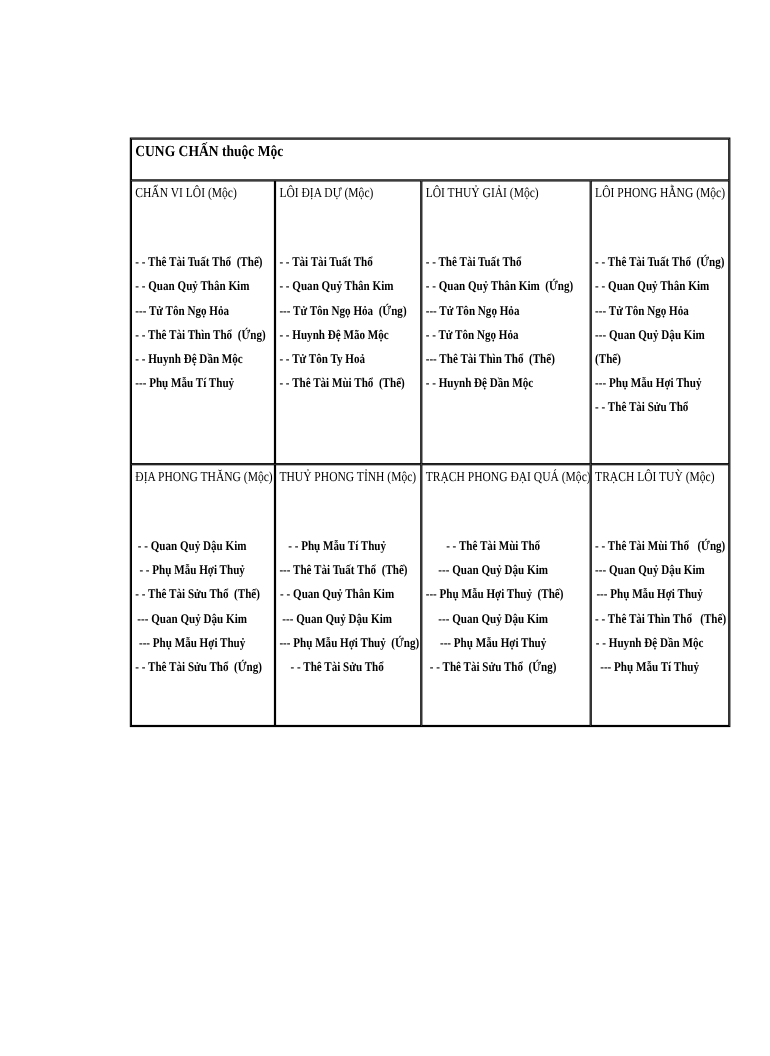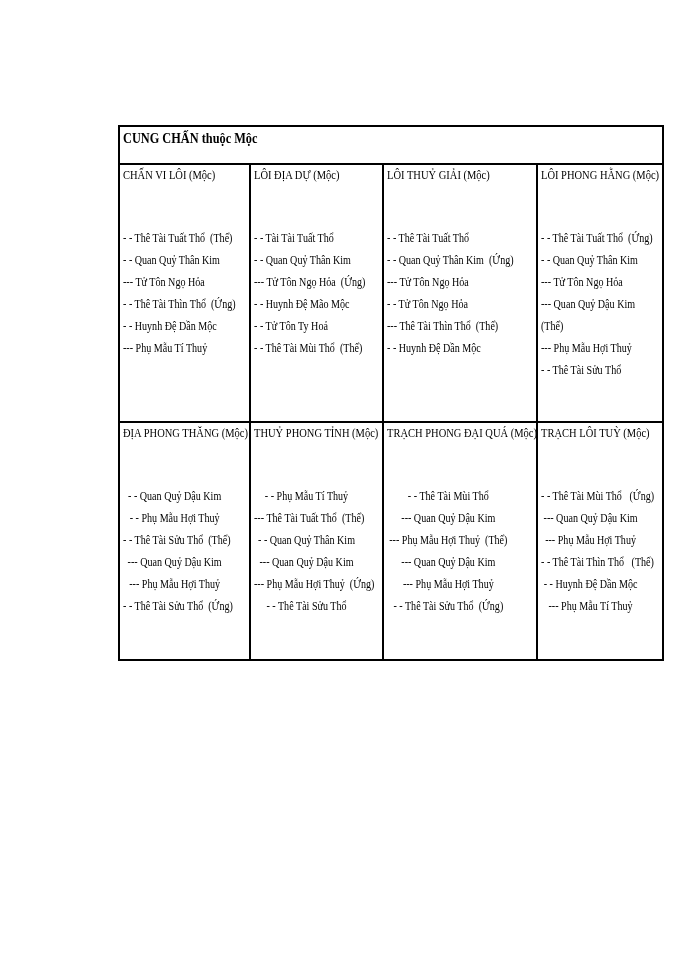--- a/index.html
+++ b/index.html
@@ -21,21 +21,21 @@
   .title-text{
     display:inline-block;font-weight:bold;font-size:14px;white-space:pre;
     transform:scaleX(0.88);transform-origin:0 50%;
   }
   tr.r1 td.cell{height:252px;}
   tr.r2 td.cell{height:232px;text-align:center;}
   .hdr{
     font-size:12.5px;line-height:16px;white-space:pre;
     transform:scaleX(0.84);transform-origin:0 0;
   }
-  .lines{margin-top:44px;}
+  .lines{margin-top:44px;font-weight:bold;}
   .line{
     font-size:12px;line-height:22px;white-space:pre;
     transform:scaleX(0.84);transform-origin:0 0;
   }
 </style>
 </head>
 <body>
 
 <div class="page">
   <table class="hex">

